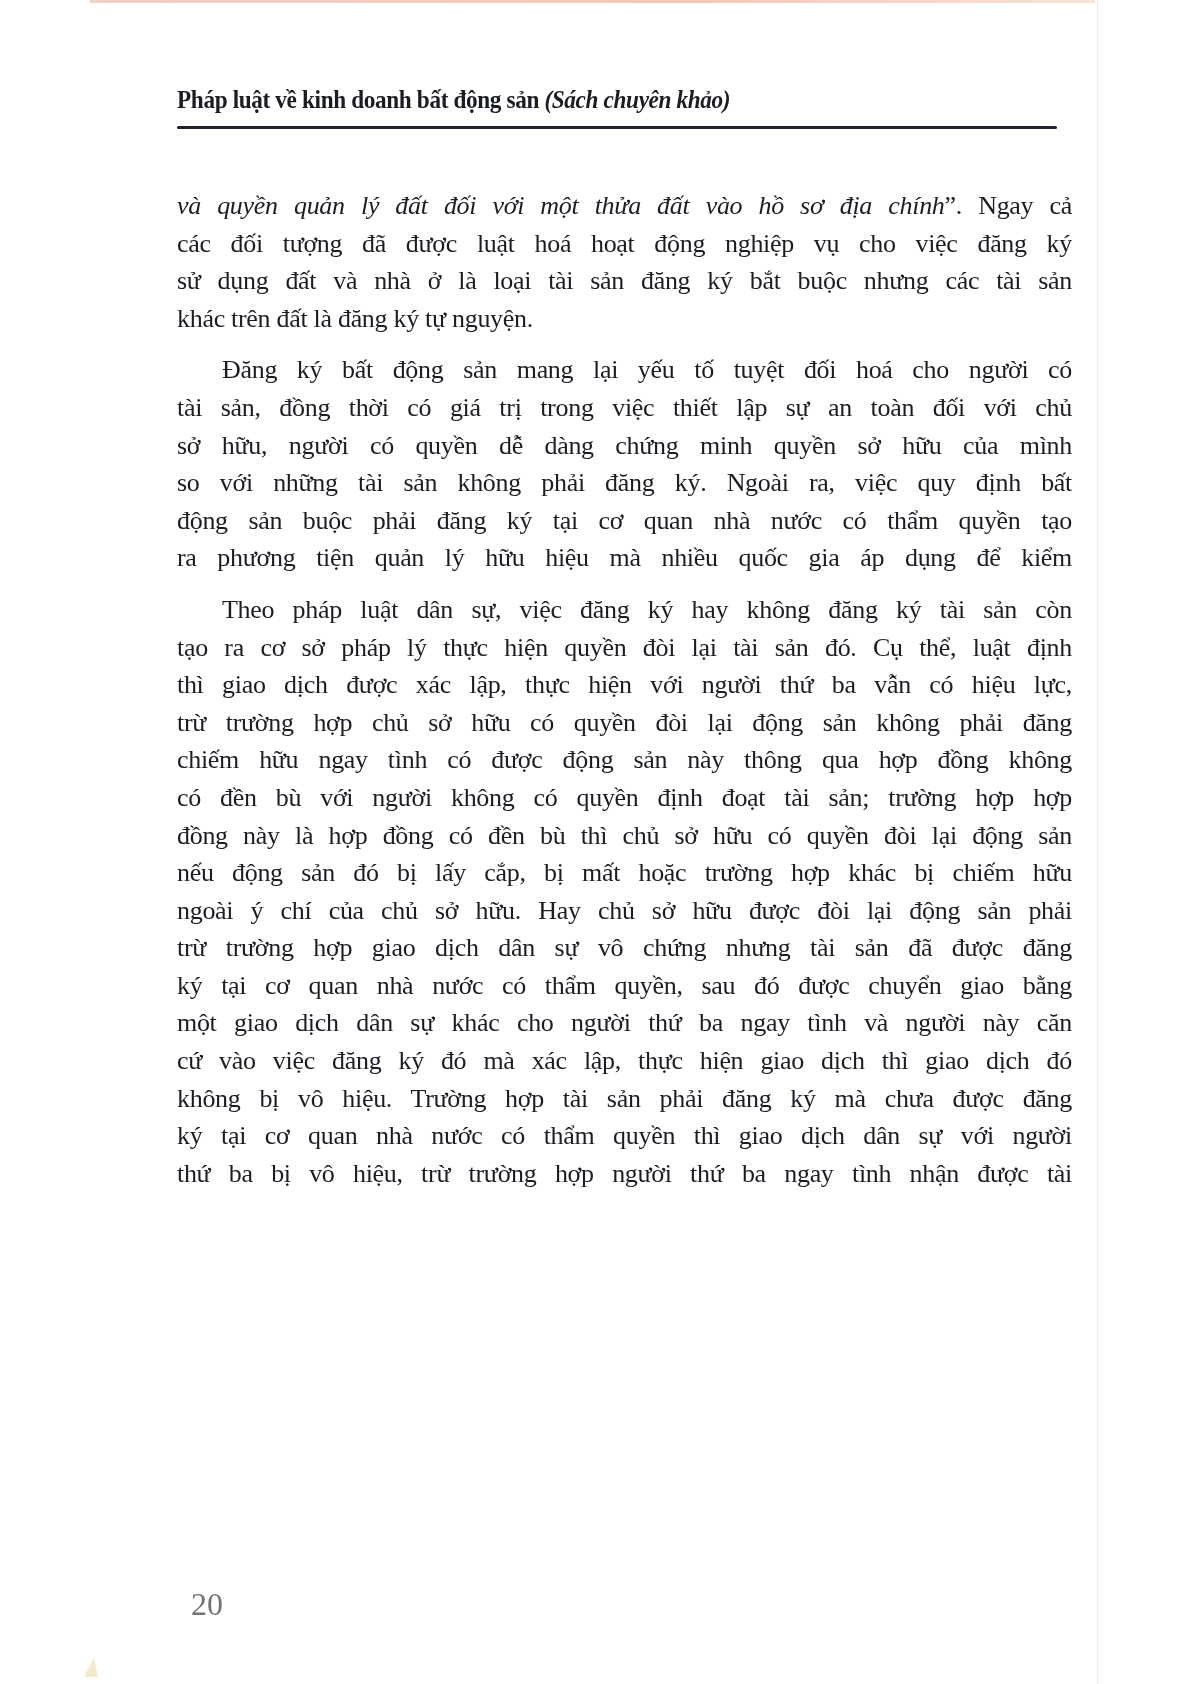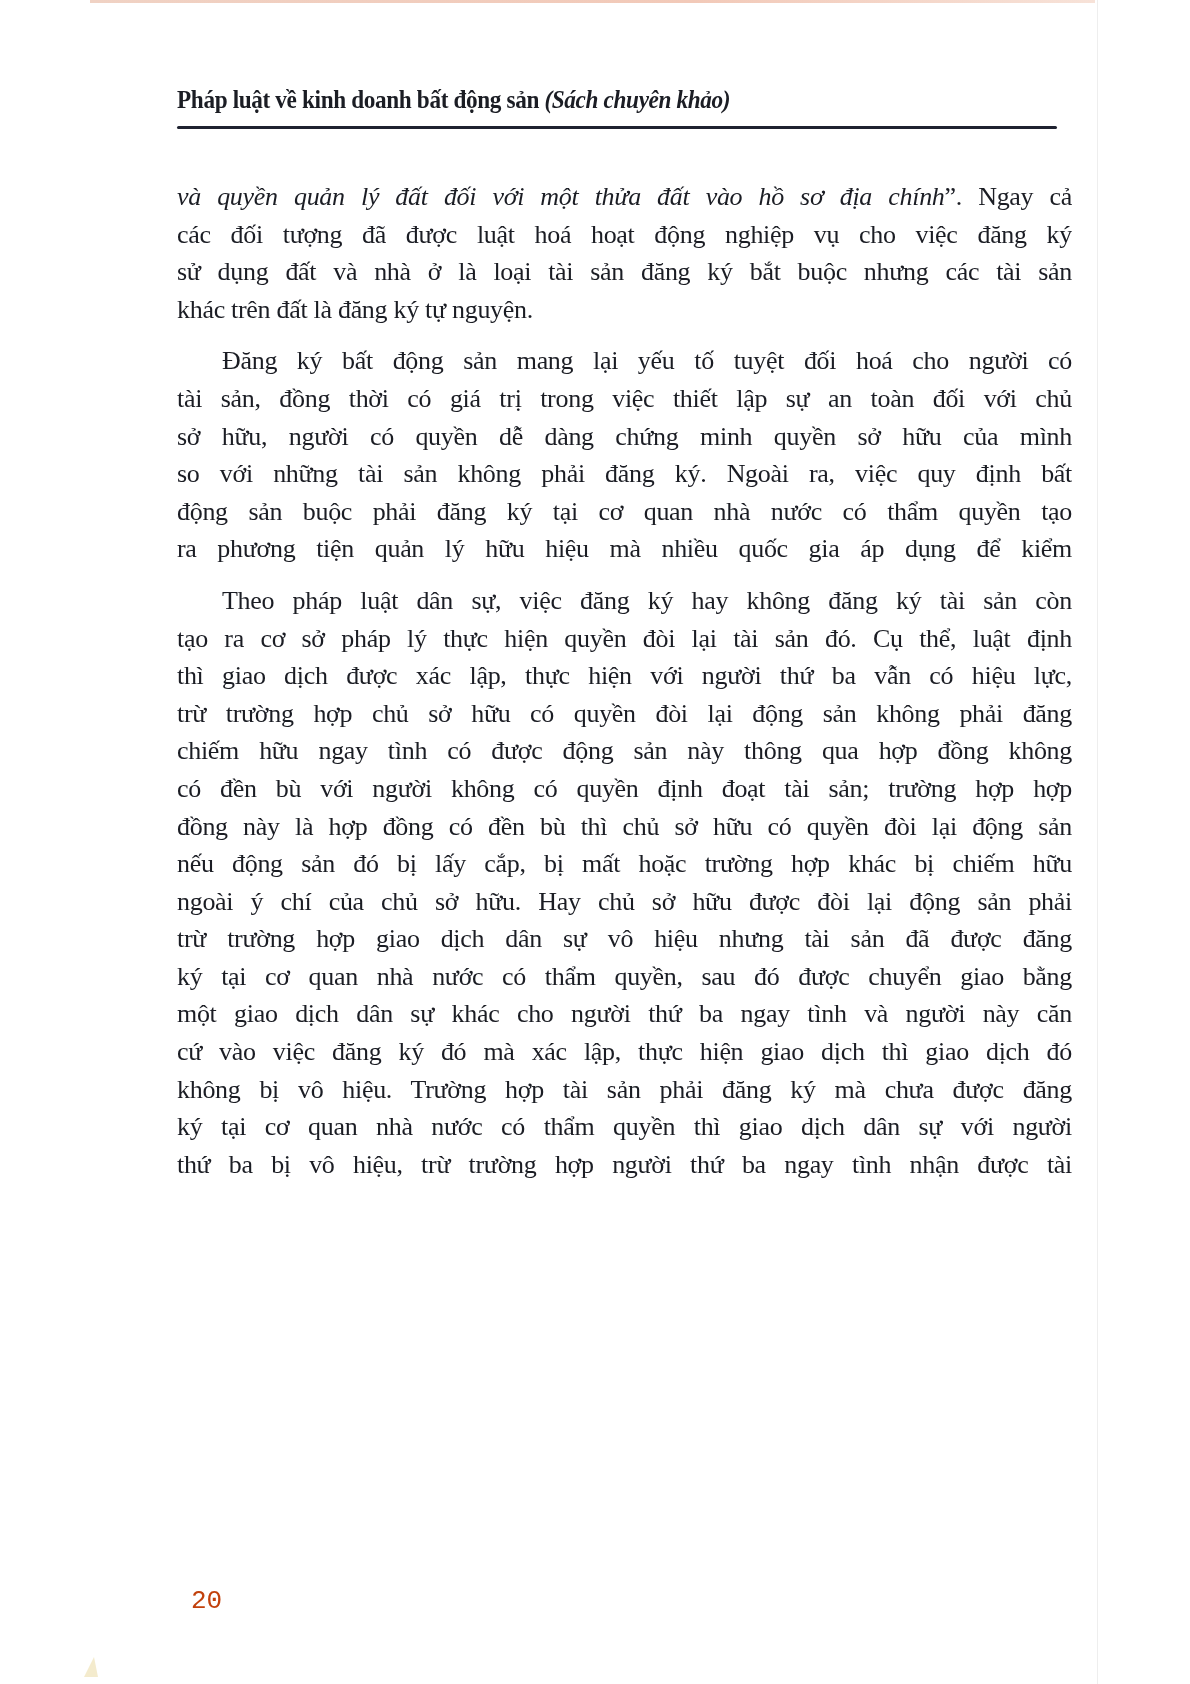--- a/index.html
+++ b/index.html
@@ -61,21 +61,21 @@
       position: absolute;
       left: 177px;
       top: 178px;
       width: 895px;
       font-size: 26px;
       line-height: 37.6px;
       text-align: justify;
       letter-spacing: -0.3px;
     }
     .body-text p {
-      margin: 0 0 14px 0;
+      margin: 9px 0 14px 0;
     }
     .body-text .line {
       display: block;
       white-space: nowrap;
       text-align: justify;
       text-align-last: justify;
       overflow: hidden;
     }
     .body-text .line.last {
       text-align-last: left;
@@ -83,23 +83,22 @@
     .body-text .line.first-indent {
       padding-left: 45px;
     }
     .body-text em {
       font-style: italic;
     }
     .page-number {
       position: absolute;
       left: 191px;
       top: 1586px;
-      font-size: 26px;
-      color: #c2410c;
-      font-family: Liberation Mono, monospace;
+      font-size: 32px;
+      color: #737373;
     }
     .corner-mark {
       position: absolute;
       left: 84px;
       top: 1657px;
       width: 0;
       height: 0;
       border-left: 10px solid transparent;
       border-right: 4px solid transparent;
       border-bottom: 20px solid #efe2b8;
@@ -135,21 +134,21 @@
   <p>
     <span class="line first-indent">Theo pháp luật dân sự, việc đăng ký hay không đăng ký tài sản còn</span>
     <span class="line">tạo ra cơ sở pháp lý thực hiện quyền đòi lại tài sản đó. Cụ thể, luật định</span>
     <span class="line">thì giao dịch được xác lập, thực hiện với người thứ ba vẫn có hiệu lực,</span>
     <span class="line">trừ trường hợp chủ sở hữu có quyền đòi lại động sản không phải đăng</span>
     <span class="line">chiếm hữu ngay tình có được động sản này thông qua hợp đồng không</span>
     <span class="line">có đền bù với người không có quyền định đoạt tài sản; trường hợp hợp</span>
     <span class="line">đồng này là hợp đồng có đền bù thì chủ sở hữu có quyền đòi lại động sản</span>
     <span class="line">nếu động sản đó bị lấy cắp, bị mất hoặc trường hợp khác bị chiếm hữu</span>
     <span class="line">ngoài ý chí của chủ sở hữu. Hay chủ sở hữu được đòi lại động sản phải</span>
-    <span class="line">trừ trường hợp giao dịch dân sự vô hiệu nhưng tài sản đã được đăng</span>
+    <span class="line">trừ trường hợp giao dịch dân sự vô chứng nhưng tài sản đã được đăng</span>
     <span class="line">ký tại cơ quan nhà nước có thẩm quyền, sau đó được chuyển giao bằng</span>
     <span class="line">một giao dịch dân sự khác cho người thứ ba ngay tình và người này căn</span>
     <span class="line">cứ vào việc đăng ký đó mà xác lập, thực hiện giao dịch thì giao dịch đó</span>
     <span class="line">không bị vô hiệu. Trường hợp tài sản phải đăng ký mà chưa được đăng</span>
     <span class="line">ký tại cơ quan nhà nước có thẩm quyền thì giao dịch dân sự với người</span>
     <span class="line">thứ ba bị vô hiệu, trừ trường hợp người thứ ba ngay tình nhận được tài</span>
   </p>
 </main>
 
 <div class="page-number">20</div>

